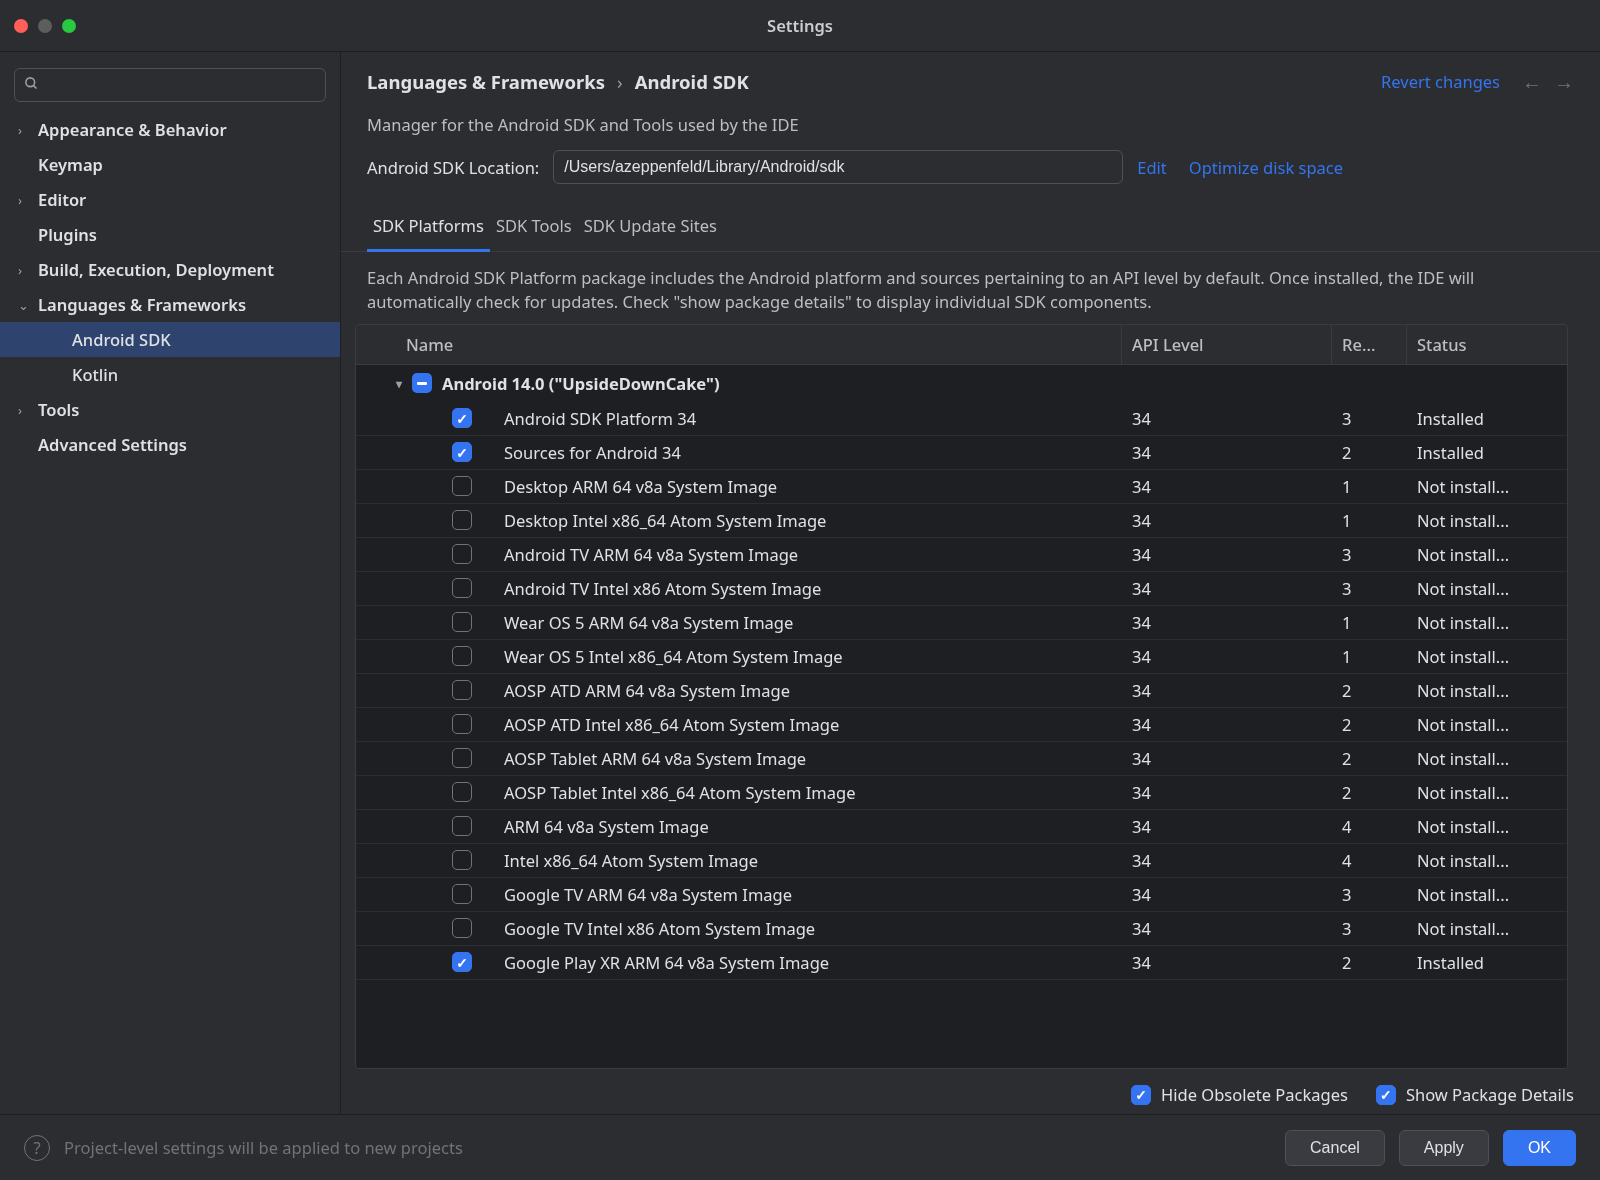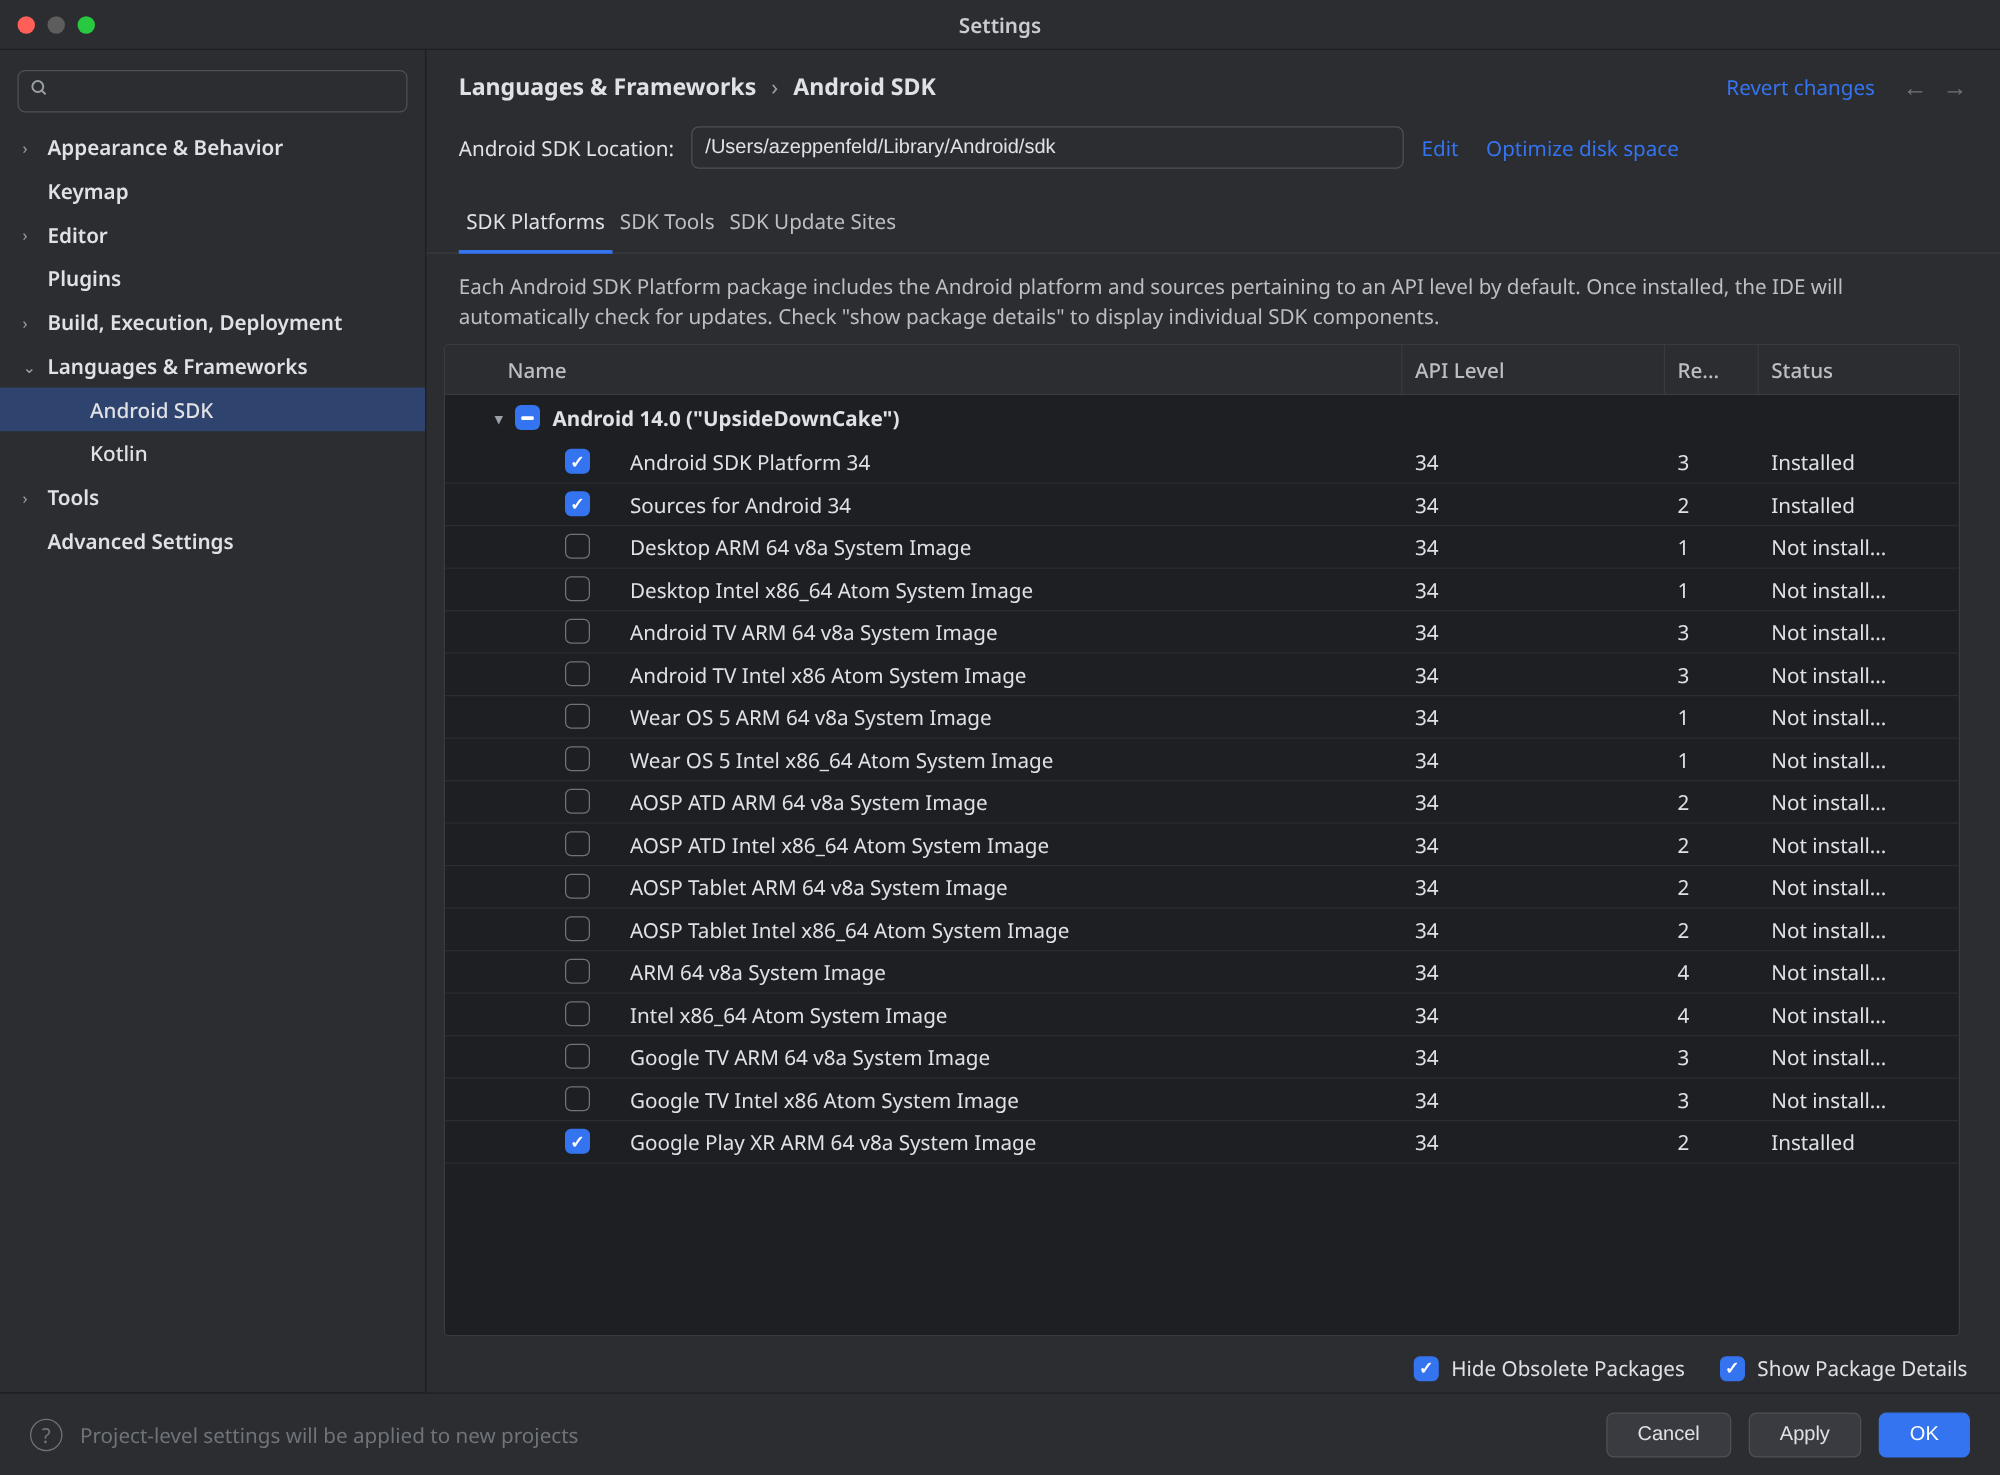--- a/index.html
+++ b/index.html
@@ -7,21 +7,21 @@
   body {
     font-family: -apple-system, "Segoe UI", system-ui, sans-serif;
     background: #0d1117;
     color: #dfe1e5;
     font-size: 16.5px;
     display: flex;
     flex-direction: column;
   }
   
   .titlebar {
-    height: 40px;
+    height: 52px;
     background: #2b2d30;
     display: flex;
     align-items: center;
     position: relative;
     border-bottom: 1px solid #1e1f22;
   }
   .traffic-lights { display: flex; gap: 10px; padding-left: 14px; }
   .traffic-dot { width: 14px; height: 14px; border-radius: 50%; }
   .dot-red { background: #ff5f57; }
   .dot-yellow { background: #5d5d5d; }
@@ -298,20 +298,21 @@
       </div>
       <div class="bc-right">
         <span class="link-blue">Revert changes</span>
         <div class="nav-arrows">
           <span>←</span>
           <span>→</span>
         </div>
       </div>
     </div>
 
+    <div class="desc-line">Manager for the Android SDK and Tools used by the IDE</div>
 
     <div class="loc-row">
       <span>Android SDK Location:</span>
       <input class="loc-input" value="/Users/azeppenfeld/Library/Android/sdk" style="">
       <div class="loc-links">
         <span class="link-blue">Edit</span>
         <span class="link-blue">Optimize disk space</span>
       </div>
     </div>
 

